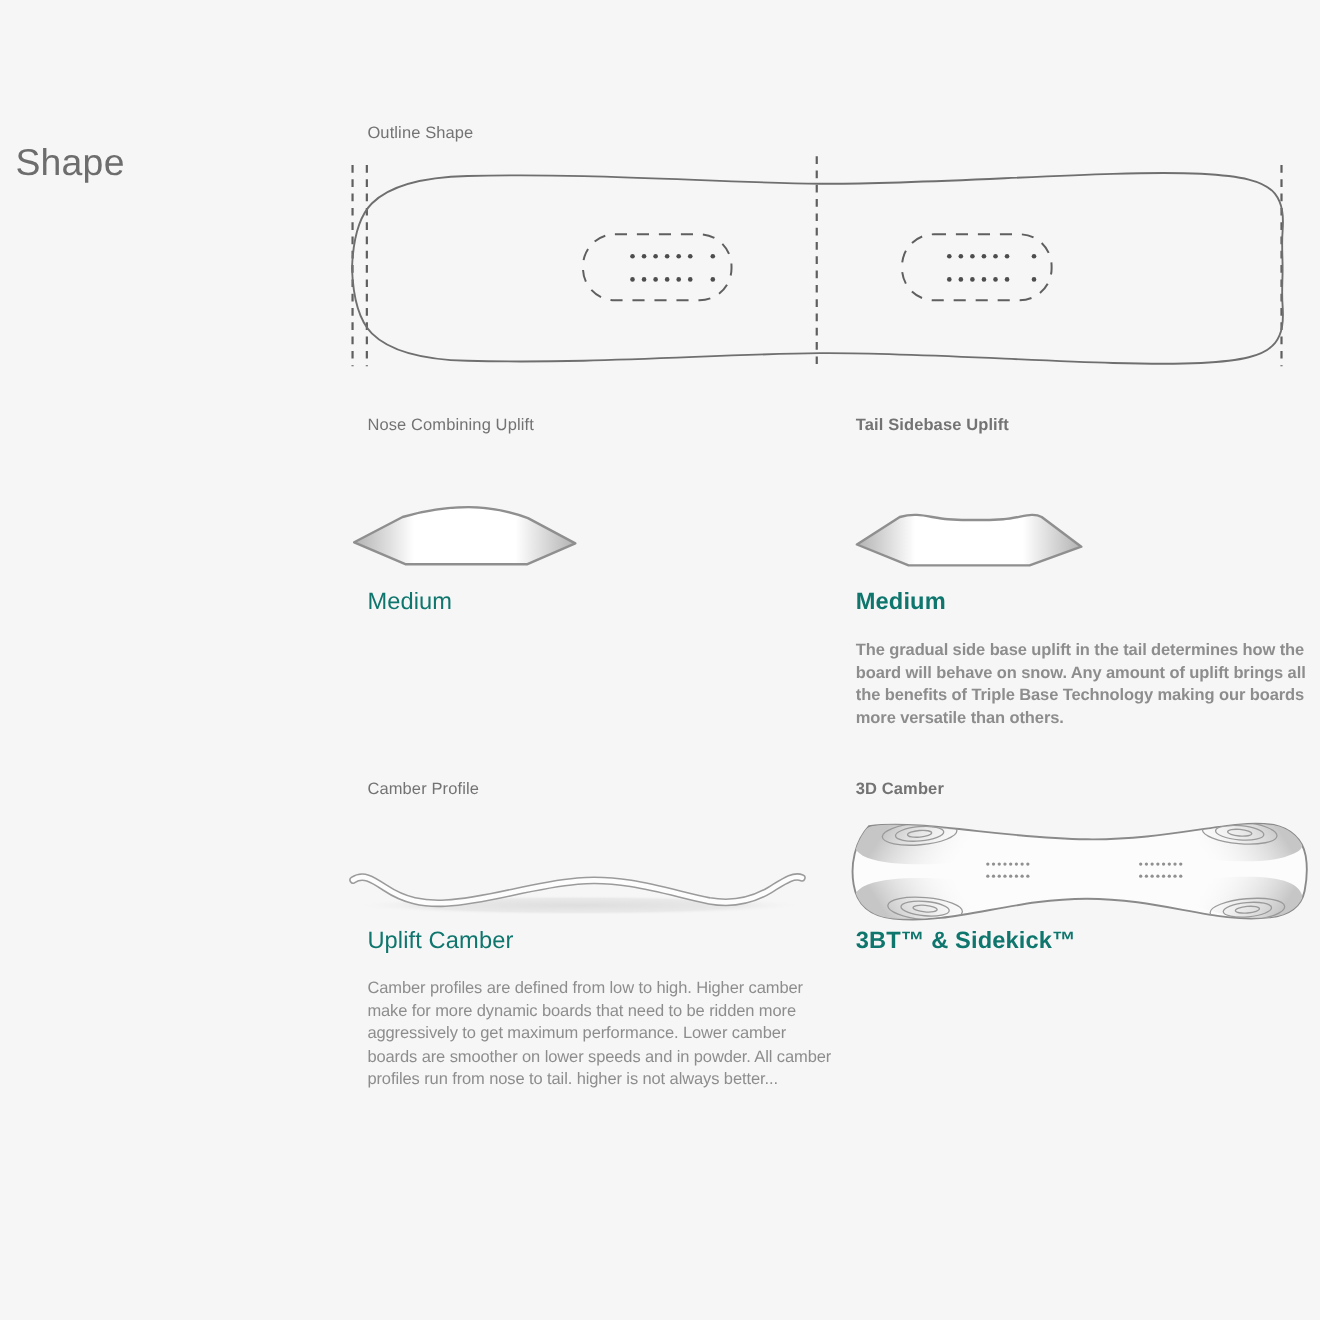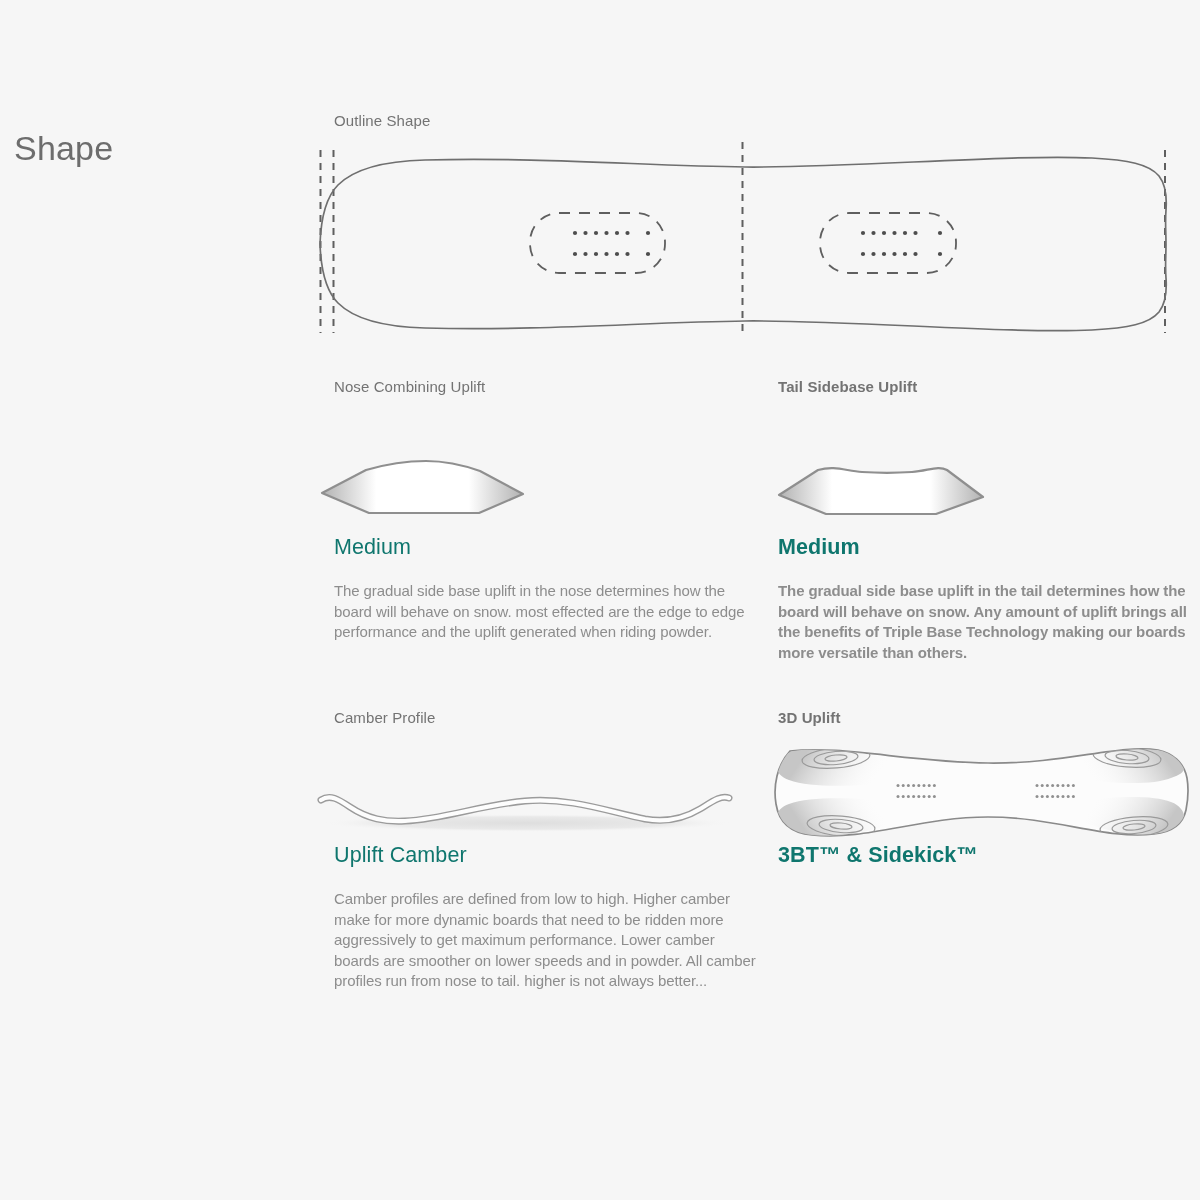--- a/index.html
+++ b/index.html
@@ -104,21 +104,20 @@
         <stop offset="1" stop-color="#b2b2b2"></stop>
       </linearGradient>
     </defs>
     <path d="M322,493 L366,470
              C390,463 408,461 426,461
              C446,461 463,465 480,471
              L523,494 L479,513 L369,513 Z" fill="url(#gradNose)" stroke="#8f8f8f" stroke-width="2.2" stroke-linejoin="round"></path>
   </svg>
 
   <div class="sec-value col-l" style="top:535px">Medium</div>
-  <div class="sec-desc col-l" style="top:581px">The gradual side base uplift in the nose determines how the board will behave on snow. most effected are the edge to edge performance and the uplift generated when riding powder.</div>
 
   <div class="sec-label col-r" style="top:378px">Tail Sidebase Uplift</div>
 
   <svg class="abs" style="left:770px;top:455px" width="230" height="75" viewBox="770 455 230 75">
     <defs>
       <linearGradient id="gradTail" x1="0" y1="0" x2="1" y2="0">
         <stop offset="0" stop-color="#b2b2b2"></stop>
         <stop offset="0.26" stop-color="#ffffff"></stop>
         <stop offset="0.74" stop-color="#ffffff"></stop>
         <stop offset="1" stop-color="#b2b2b2"></stop>
@@ -155,21 +154,21 @@
              C368,819 385,822 405,821
              C445,819 480,805 525,801
              C570,797 610,812 645,819
              C668,823 685,818 700,809
              C713,801 721,795 729,798" fill="none" stroke="#fdfdfd" stroke-width="4.2" stroke-linecap="round" stroke-linejoin="round"></path>
   </svg>
 
   <div class="sec-value col-l" style="top:843px">Uplift Camber</div>
   <div class="sec-desc col-l" style="top:889px">Camber profiles are defined from low to high. Higher camber make for more dynamic boards that need to be ridden more aggressively to get maximum performance. Lower camber boards are smoother on lower speeds and in powder. All camber profiles run from nose to tail. higher is not always better...</div>
 
-  <div class="sec-label col-r" style="top:709px">3D Uplift</div>
+  <div class="sec-label col-r" style="top:709px">3D Camber</div>
 
   <svg class="abs" style="left:770px;top:730px" width="430" height="120" viewBox="770 730 430 120">
     <defs>
       <linearGradient id="gTL" gradientUnits="userSpaceOnUse" x1="808" y1="750" x2="872" y2="792">
         <stop offset="0" stop-color="#c6c6c6"></stop>
           <stop offset="1" stop-color="#ffffff" stop-opacity="0"></stop>
       </linearGradient>
       <linearGradient id="gBL" gradientUnits="userSpaceOnUse" x1="808" y1="835" x2="872" y2="793">
         <stop offset="0" stop-color="#c6c6c6"></stop>
           <stop offset="1" stop-color="#ffffff" stop-opacity="0"></stop>

